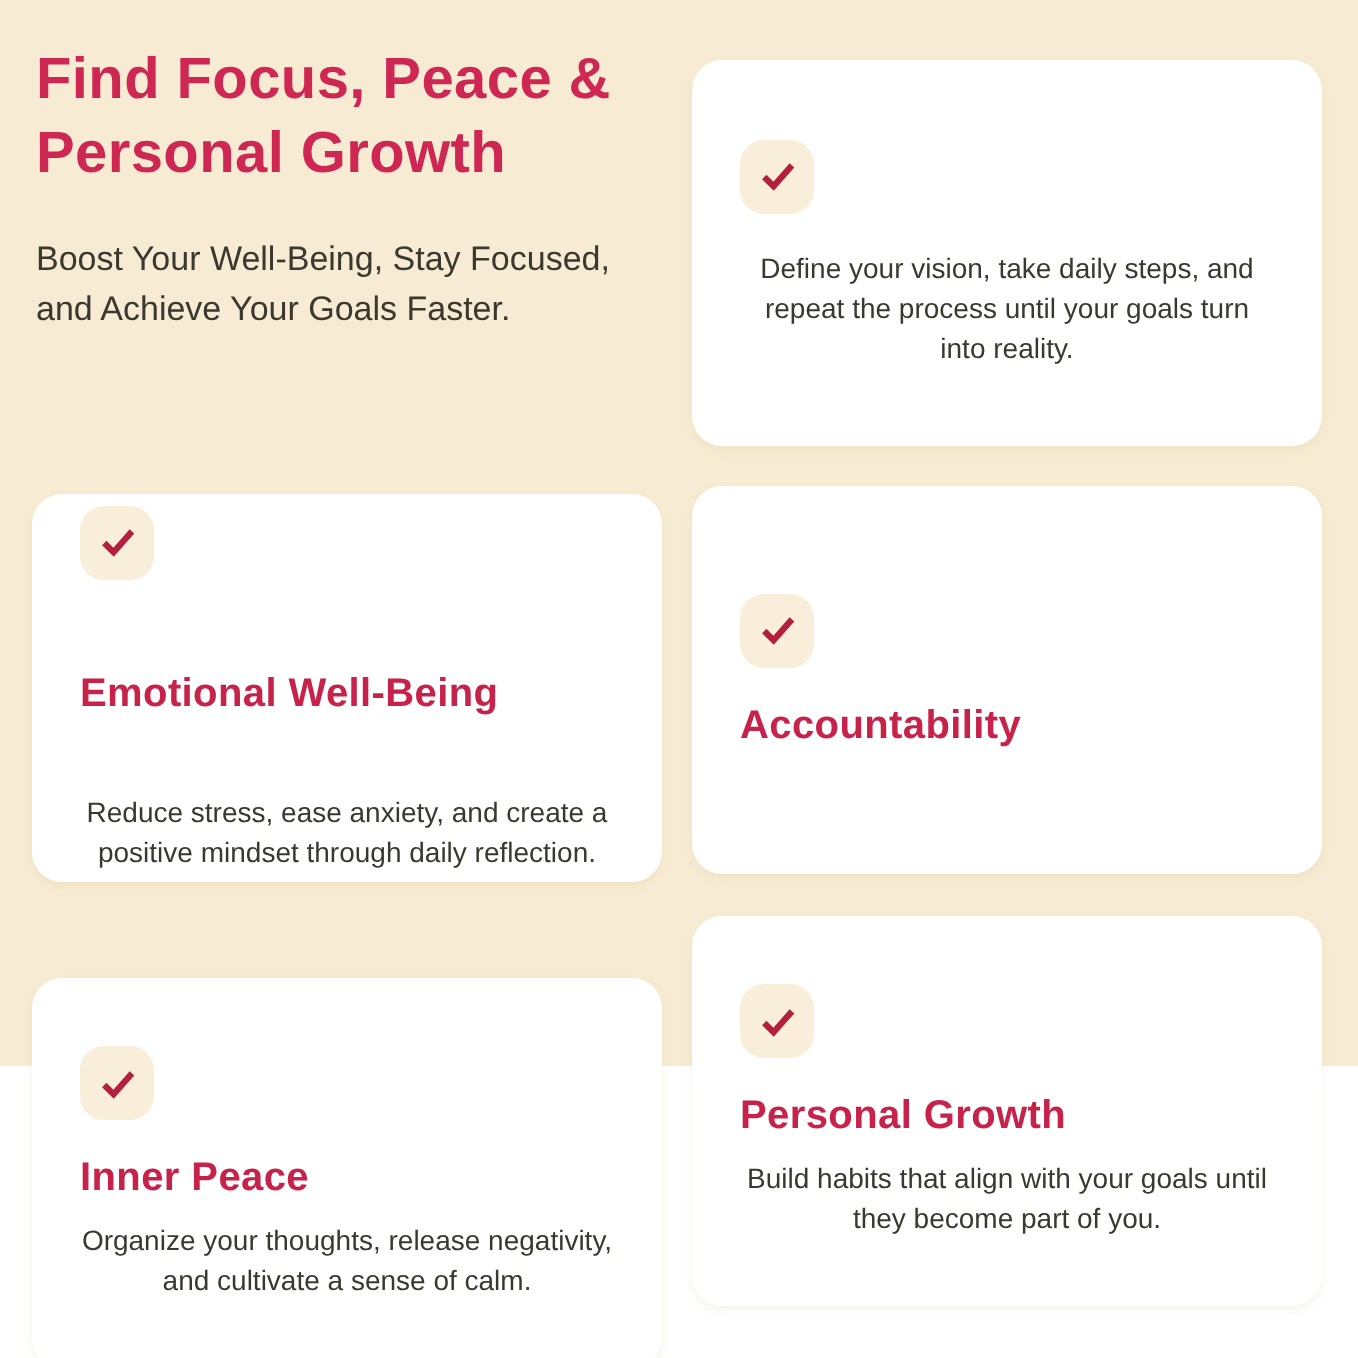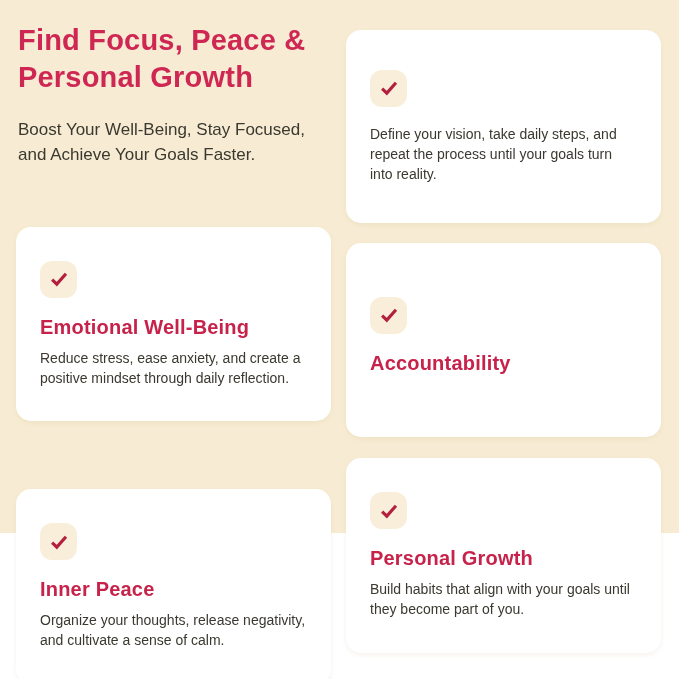--- a/index.html
+++ b/index.html
@@ -48,21 +48,21 @@
     background: #ffffff;
     border-radius: 15px;
     box-sizing: border-box;
     padding: 0 24px;
     display: flex;
     flex-direction: column;
     justify-content: center;
     box-shadow: 0 2px 5px rgba(170, 140, 80, 0.10);
   }
   .card--1 { left: 346px; top: 30px;  height: 193px; }
-  .card--2 { left: 16px;  top: 227px; height: 194px; }
+  .card--2 { left: 16px;  top: 247px; height: 194px; gap: 28px; }
   .card--3 { left: 346px; top: 243px; height: 194px; }
   .card--4 { left: 16px;  top: 470px; height: 195px; margin-top: 19px; }
   .card--5 { left: 346px; top: 458px; height: 195px; }
 
   .badge {
     width: 37px;
     height: 37px;
     border-radius: 12px;
     background: #f8eeda;
     display: flex;
@@ -79,20 +79,21 @@
     line-height: 25px;
     font-weight: 700;
     color: #c7224a;
     letter-spacing: 0.2px;
   }
   .card .card-desc {
     margin: 0;
     font-size: 14px;
     line-height: 20px;
     color: #3a382f;
+    text-align: center;
   }
 </style>
 </head>
 <body>
 
 <div class="canvas">
 
   <div class="intro">
     <h1 class="headline">
       <span>Find Focus, Peace &amp;</span>

